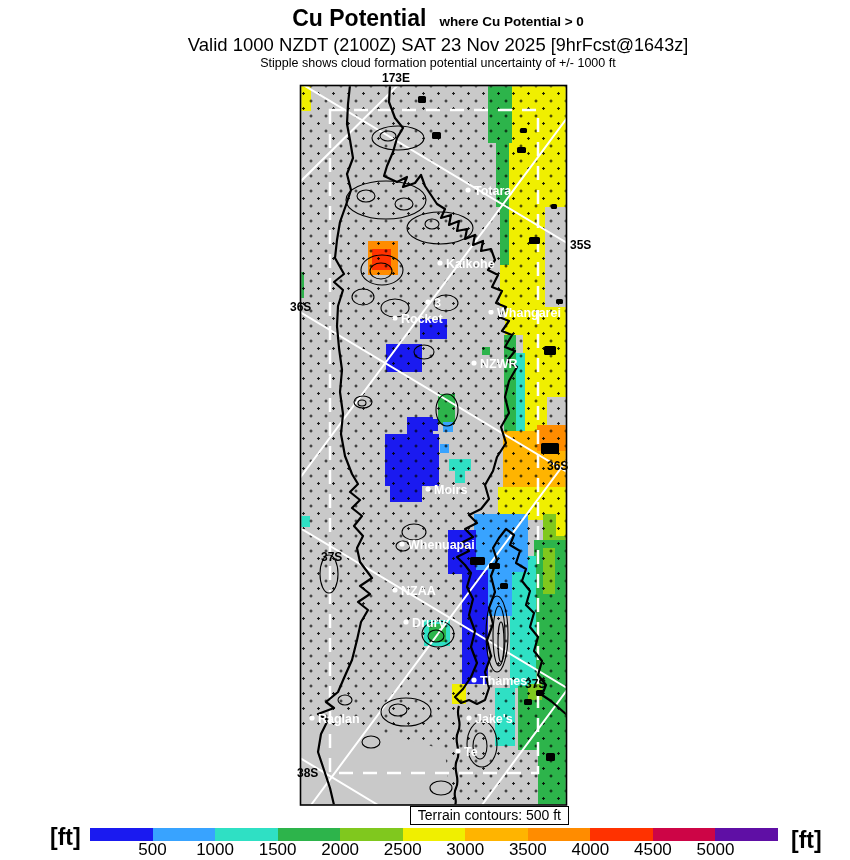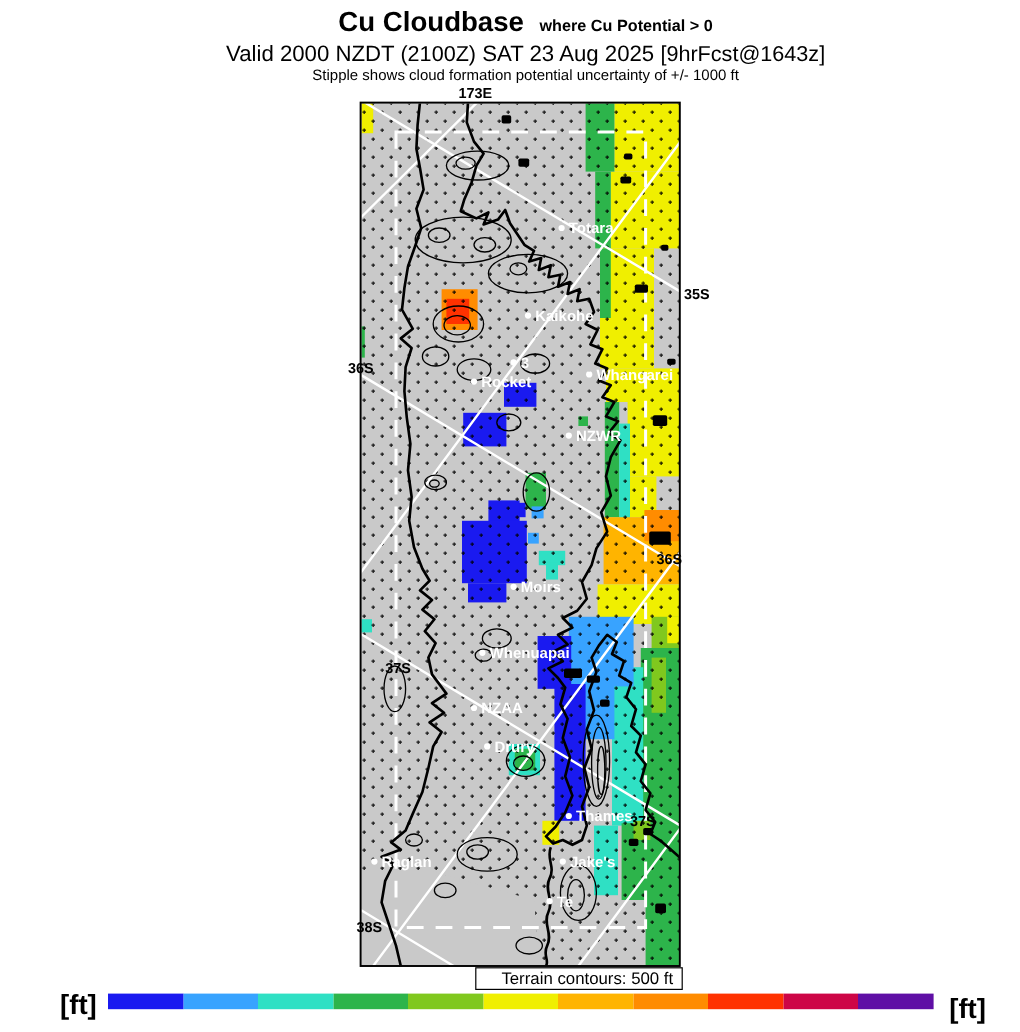--- a/index.html
+++ b/index.html
@@ -13,38 +13,38 @@
   .t2 .small{font-size:18px;}
   .t3{font-size:12.5px;line-height:14px;margin-top:1px;}
   
   #mapsvg{position:absolute;left:0;top:0;}
   .place{font:bold 12.5px "Liberation Sans",sans-serif;fill:#fff;}
   .latlon{font:bold 12px "Liberation Sans",sans-serif;fill:#000;}
   .contour{fill:none;stroke:#000;stroke-width:1.1;}
   .coast{fill:none;stroke:#000;stroke-width:2.2;stroke-linejoin:round;}
   
   #terrain-note{position:absolute;top:806px;right:281px;background:#fff;border:1.6px solid #000;
-                font-size:14px;padding:0px 7px 1px 21px;}
+                font-size:14px;padding:0px 7px 1px 7px;}
   
   #legend-bar{position:absolute;left:90px;top:828px;width:688px;height:13px;display:flex;}
   #legend-bar .seg{flex:1 1 0;height:13px;}
   #legend-ticks{position:absolute;left:90px;top:840px;width:688px;height:20px;font-size:17px;}
   #legend-ticks .tick{position:absolute;transform:translateX(-50%);white-space:nowrap;}
   .unit{position:absolute;font-size:23px;font-weight:bold;}
   #unit-left{left:50px;top:824px;}
   #unit-right{left:791px;top:827px;}
 </style>
 </head>
 <body>
 
 <div id="canvas">
 
   <div id="header">
-    <div class="t1"><span>Cu Cloudbase</span><span class="qual">where Cu Potential &gt; 0</span></div>
-    <div class="t2"><span>Valid 2000 NZDT</span> <span class="small">(2100Z)</span> <span>SAT 23 Aug 2025</span> <span class="small">[9hrFcst@1643z]</span></div>
+    <div class="t1"><span>Cu Potential</span><span class="qual">where Cu Potential &gt; 0</span></div>
+    <div class="t2"><span>Valid 1000 NZDT</span> <span class="small">(2100Z)</span> <span>SAT 23 Nov 2025</span> <span class="small">[9hrFcst@1643z]</span></div>
     <div class="t3">Stipple shows cloud formation potential uncertainty of +/- 1000 ft</div>
   </div>
 
   <svg id="mapsvg" width="850" height="860">
     <defs>
       <pattern id="stip" width="15" height="15" patternUnits="userSpaceOnUse">
         <path d="M3.5,2 V5 M2,3.5 H5 M11,9.5 V12.5 M9.5,11 H12.5" stroke="#000" stroke-width="1.1" fill="none"></path>
       </pattern>
       <clipPath id="mapclip">
           <rect x="301.3" y="86.3" width="264.5" height="718"></rect>
@@ -225,15 +225,27 @@
       <div class="seg" style="background: rgb(47, 224, 196);"></div>
       <div class="seg" style="background: rgb(45, 180, 75);"></div>
       <div class="seg" style="background: rgb(128, 200, 30);"></div>
       <div class="seg" style="background: rgb(240, 239, 0);"></div>
       <div class="seg" style="background: rgb(255, 180, 0);"></div>
       <div class="seg" style="background: rgb(255, 140, 0);"></div>
       <div class="seg" style="background: rgb(255, 50, 0);"></div>
       <div class="seg" style="background: rgb(205, 5, 70);"></div>
       <div class="seg" style="background: rgb(95, 15, 165);"></div>
     </div>
+  <div id="legend-ticks">
+      <span class="tick" style="left: 62.5455px;">500</span>
+      <span class="tick" style="left: 125.091px;">1000</span>
+      <span class="tick" style="left: 187.636px;">1500</span>
+      <span class="tick" style="left: 250.182px;">2000</span>
+      <span class="tick" style="left: 312.727px;">2500</span>
+      <span class="tick" style="left: 375.273px;">3000</span>
+      <span class="tick" style="left: 437.818px;">3500</span>
+      <span class="tick" style="left: 500.364px;">4000</span>
+      <span class="tick" style="left: 562.909px;">4500</span>
+      <span class="tick" style="left: 625.455px;">5000</span>
+    </div>
   <span id="unit-right" class="unit">[ft]</span>
 
 </div>
 
 </body></html>

